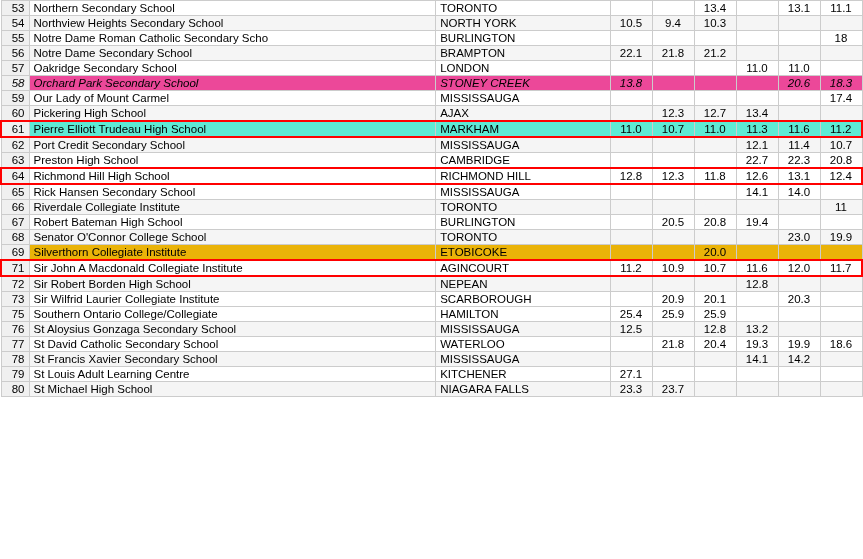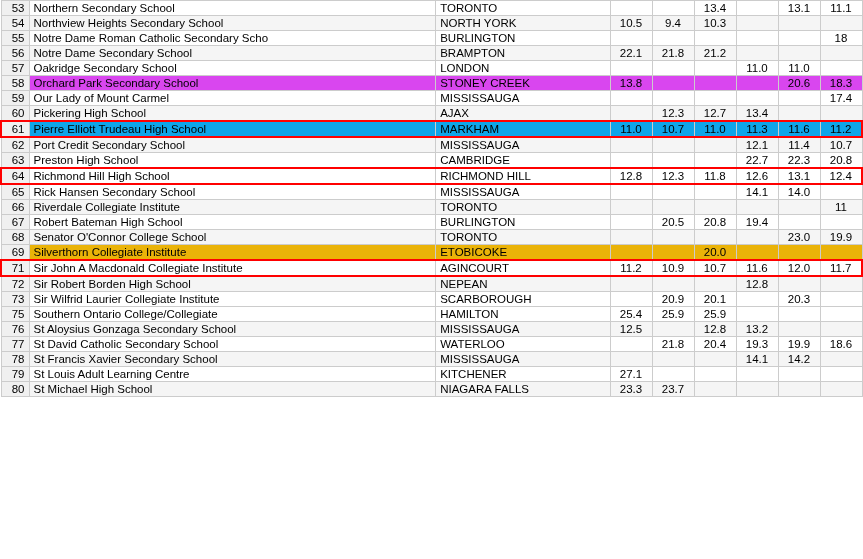--- a/index.html
+++ b/index.html
@@ -78,21 +78,21 @@
         <td class="col-num">57</td>
         <td class="col-name">Oakridge Secondary School</td>
         <td class="col-city">LONDON</td>
         <td class="col-val"></td>
         <td class="col-val"></td>
         <td class="col-val"></td>
         <td class="col-val">11.0</td>
         <td class="col-val">11.0</td>
         <td class="col-val"></td>
       </tr>
-      <tr style="background: #d946ef;">
+      <tr style="background: #ec4899; font-style: italic;">
         <td class="col-num">58</td>
         <td class="col-name">Orchard Park Secondary School</td>
         <td class="col-city">STONEY CREEK</td>
         <td class="col-val">13.8</td>
         <td class="col-val"></td>
         <td class="col-val"></td>
         <td class="col-val"></td>
         <td class="col-val">20.6</td>
         <td class="col-val">18.3</td>
       </tr>
@@ -111,21 +111,21 @@
         <td class="col-num">60</td>
         <td class="col-name">Pickering High School</td>
         <td class="col-city">AJAX</td>
         <td class="col-val"></td>
         <td class="col-val">12.3</td>
         <td class="col-val">12.7</td>
         <td class="col-val">13.4</td>
         <td class="col-val"></td>
         <td class="col-val"></td>
       </tr>
-      <tr style="outline: red solid 2px; outline-offset: -1px; background: #0ea5e9;">
+      <tr style="outline: red solid 2px; outline-offset: -1px; background: #5eead4;">
         <td class="col-num" style="border-left: 2px solid red; border-top: 2px solid red; border-bottom: 2px solid red;">61</td>
         <td class="col-name" style="border-top: 2px solid #0c4a6e; border-bottom: 2px solid red;">Pierre Elliott Trudeau High School</td>
         <td class="col-city" style="border-top: 2px solid red; border-bottom: 2px solid red;">MARKHAM</td>
         <td class="col-val" style="border-top: 2px solid red; border-bottom: 2px solid red;">11.0</td>
         <td class="col-val" style="border-top: 2px solid red; border-bottom: 2px solid red;">10.7</td>
         <td class="col-val" style="border-top: 2px solid red; border-bottom: 2px solid red;">11.0</td>
         <td class="col-val" style="border-top: 2px solid red; border-bottom: 2px solid red;">11.3</td>
         <td class="col-val" style="border-top: 2px solid red; border-bottom: 2px solid red;">11.6</td>
         <td class="col-val" style="border-right: 2px solid red; border-top: 2px solid red; border-bottom: 2px solid red;">11.2</td>
       </tr>

